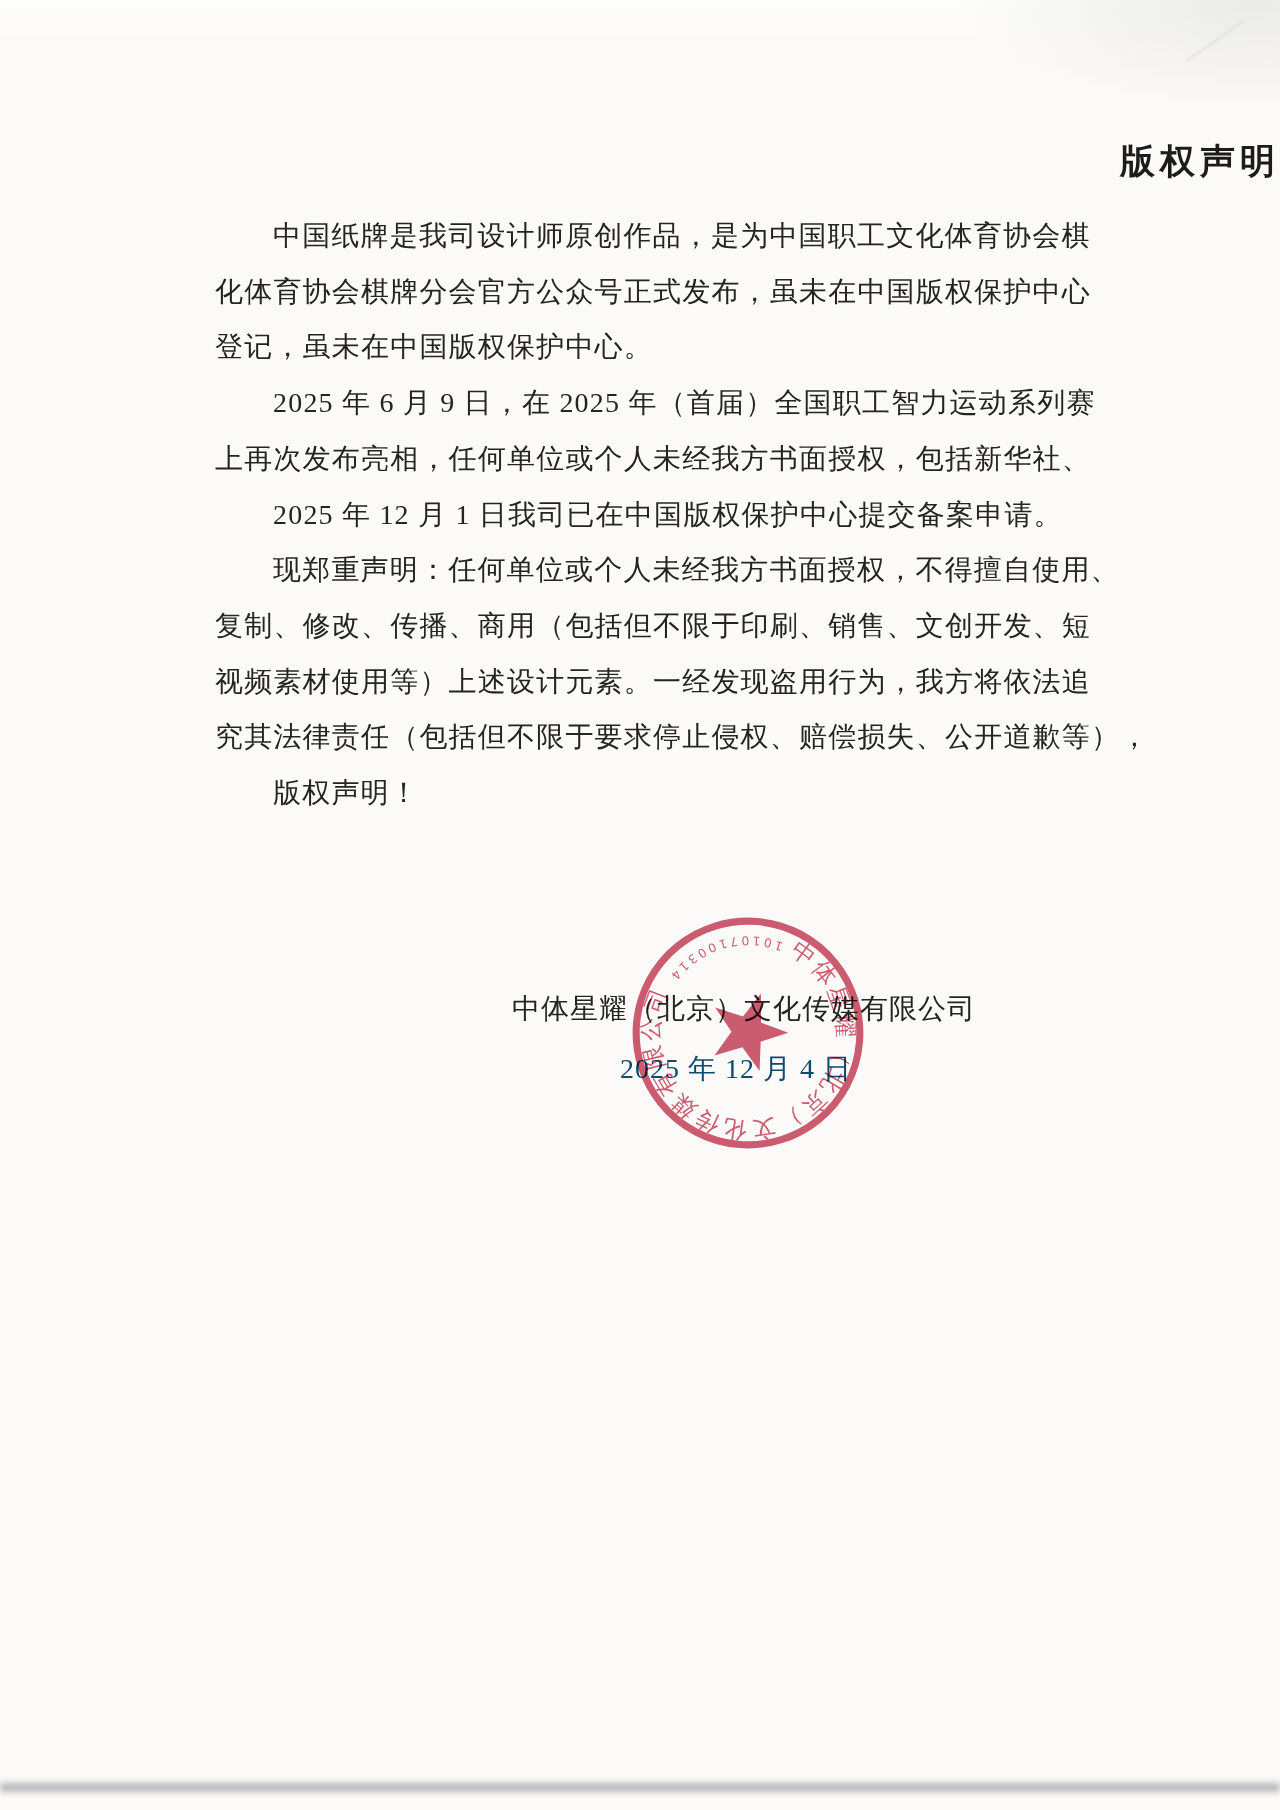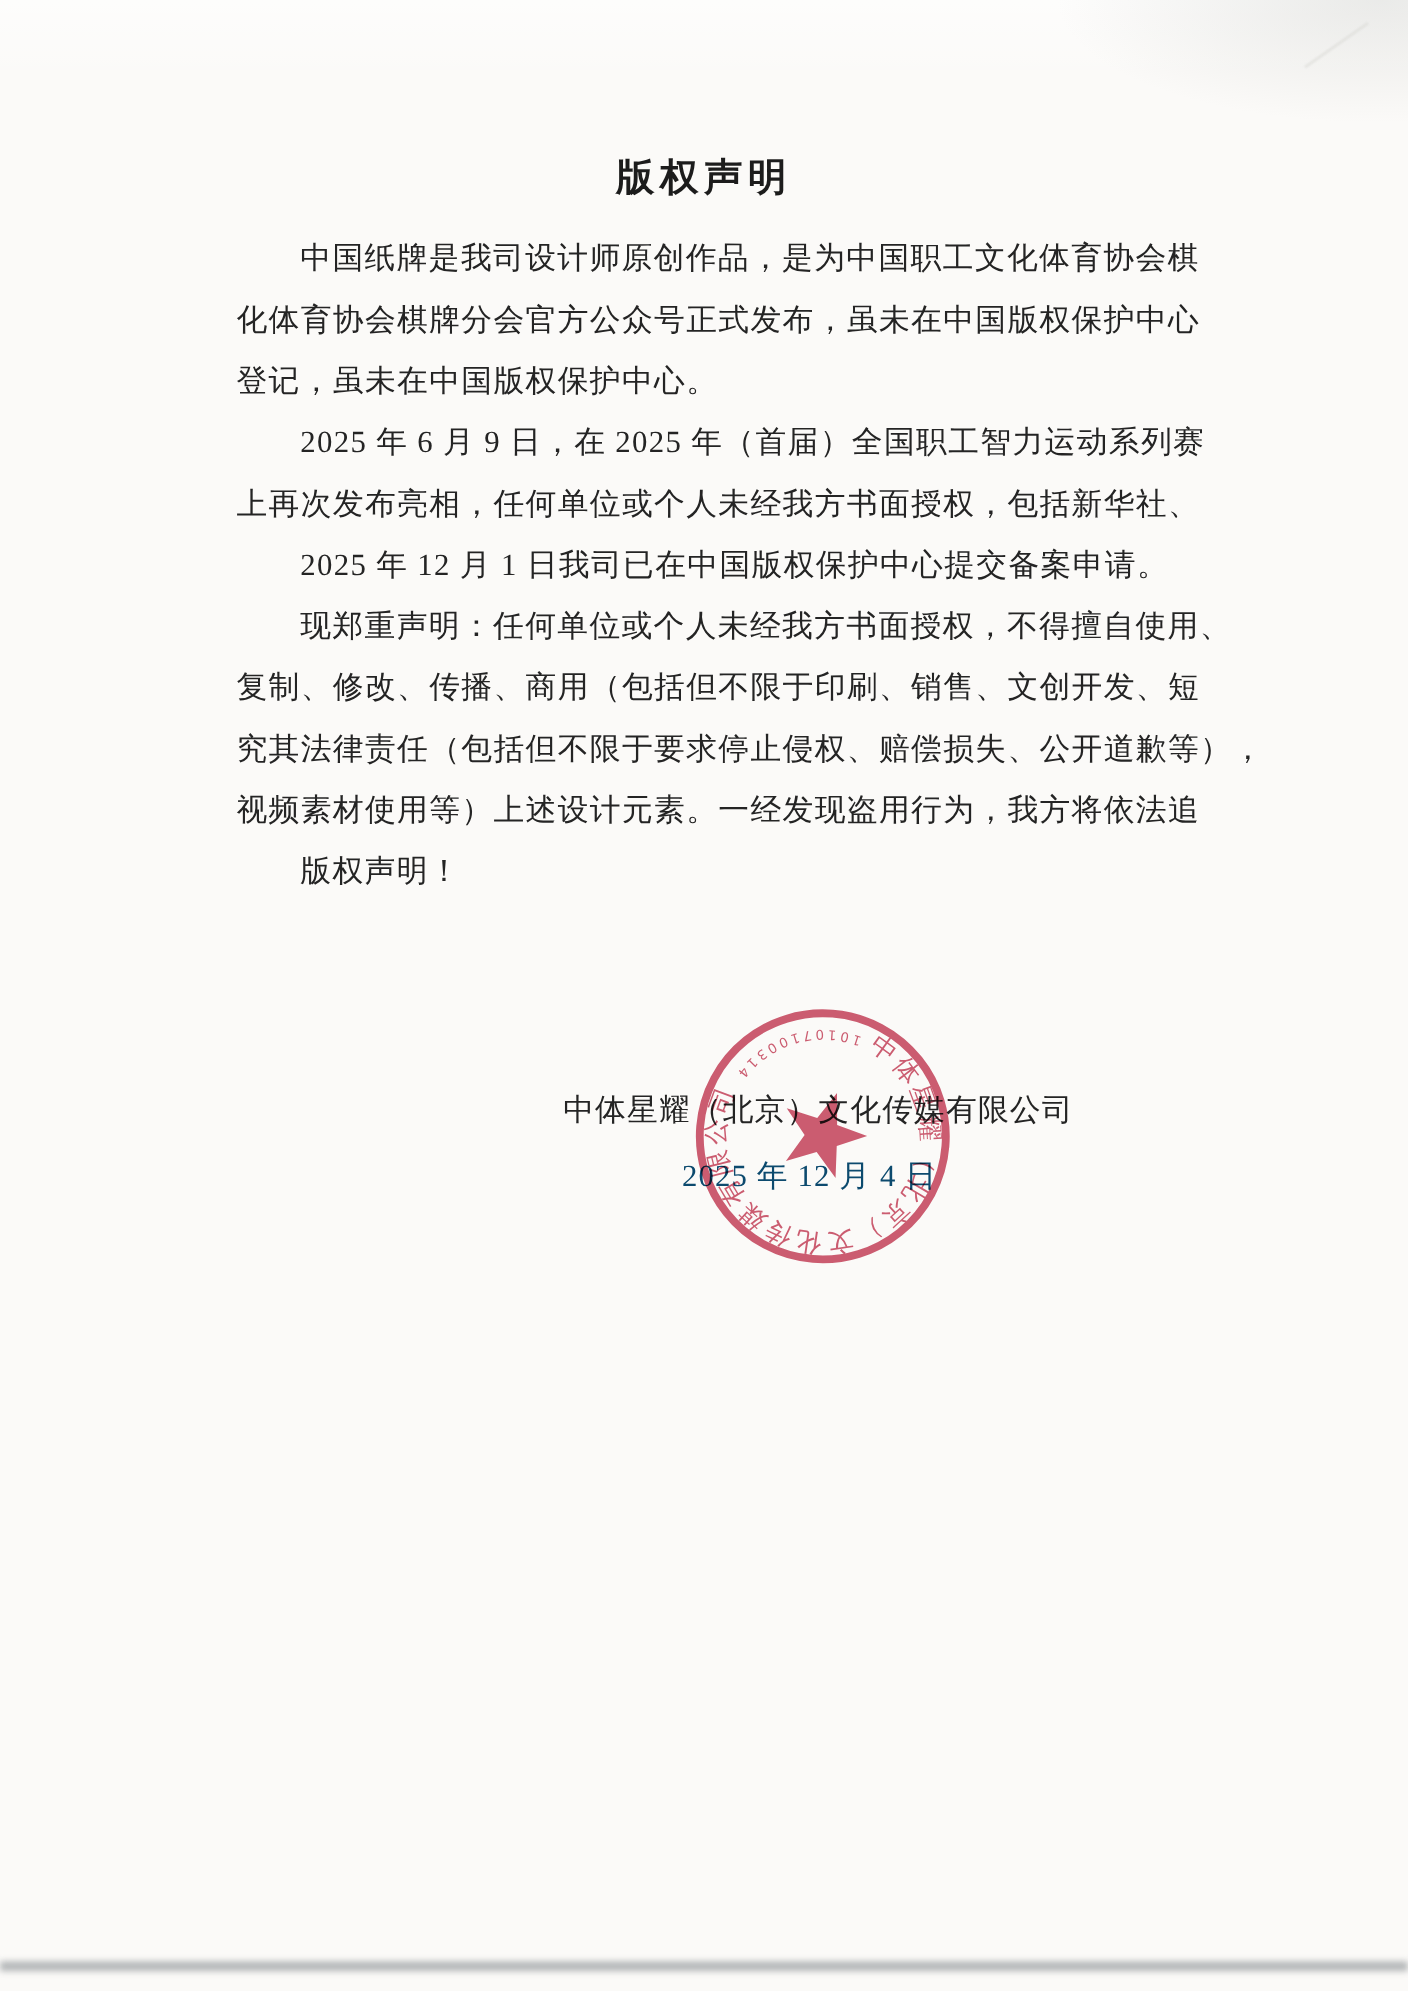--- a/index.html
+++ b/index.html
@@ -13,21 +13,21 @@
   }
   
   .page::before{
     content:"";position:absolute;inset:0;pointer-events:none;
     background:
       radial-gradient(ellipse 420px 160px at 98% 0%, rgba(190,192,188,0.30), rgba(190,192,188,0) 70%),
       linear-gradient(180deg, rgba(255,255,255,0.6) 0%, rgba(255,255,255,0) 4%);
   }
   .title{
     position:absolute;top:138px;left:0;width:100%;
-    margin:0;text-align:center;
+    margin:0;text-align:right;
     font-size:35px;font-weight:600;letter-spacing:5px;color:#1c1c1c;
   }
   .body{
     position:absolute;top:208px;left:215px;width:820px;
     font-size:28px;letter-spacing:1.2px;color:#242424;
   }
   .line{line-height:55.7px;white-space:nowrap;}
   .line.indent{padding-left:58px;}
   .sig-company{
     position:absolute;top:990px;left:512px;
@@ -65,22 +65,22 @@
   <div class="body">
 
   <div class="line indent">中国纸牌是我司设计师原创作品，是为中国职工文化体育协会棋</div>
       <div class="line">化体育协会棋牌分会官方公众号正式发布，虽未在中国版权保护中心</div>
       <div class="line">登记，虽未在中国版权保护中心。</div>
       <div class="line indent">2025 年 6 月 9 日，在 2025 年（首届）全国职工智力运动系列赛</div>
       <div class="line">上再次发布亮相，任何单位或个人未经我方书面授权，包括新华社、</div>
       <div class="line indent">2025 年 12 月 1 日我司已在中国版权保护中心提交备案申请。</div>
       <div class="line indent">现郑重声明：任何单位或个人未经我方书面授权，不得擅自使用、</div>
       <div class="line">复制、修改、传播、商用（包括但不限于印刷、销售、文创开发、短</div>
+      <div class="line">视频素材使用等）上述设计元素。一经发现盗用行为，我方将依法追</div>
       <div class="line">究其法律责任（包括但不限于要求停止侵权、赔偿损失、公开道歉等），</div>
-      <div class="line">视频素材使用等）上述设计元素。一经发现盗用行为，我方将依法追</div>
       <div class="line indent">版权声明！</div>
     </div>
 
   <div class="sig-company">中体星耀（北京）文化传媒有限公司</div>
   <div class="sig-date">2025 年 12 月 4 日</div>
 
   <div class="stamp">
     <svg viewBox="0 0 240 240" xmlns="http://www.w3.org/2000/svg">
       <defs>
         <path id="arcName" d="M 57.8,182.2 A 88 88 0 1 1 182.2,182.2" fill="none"></path>

